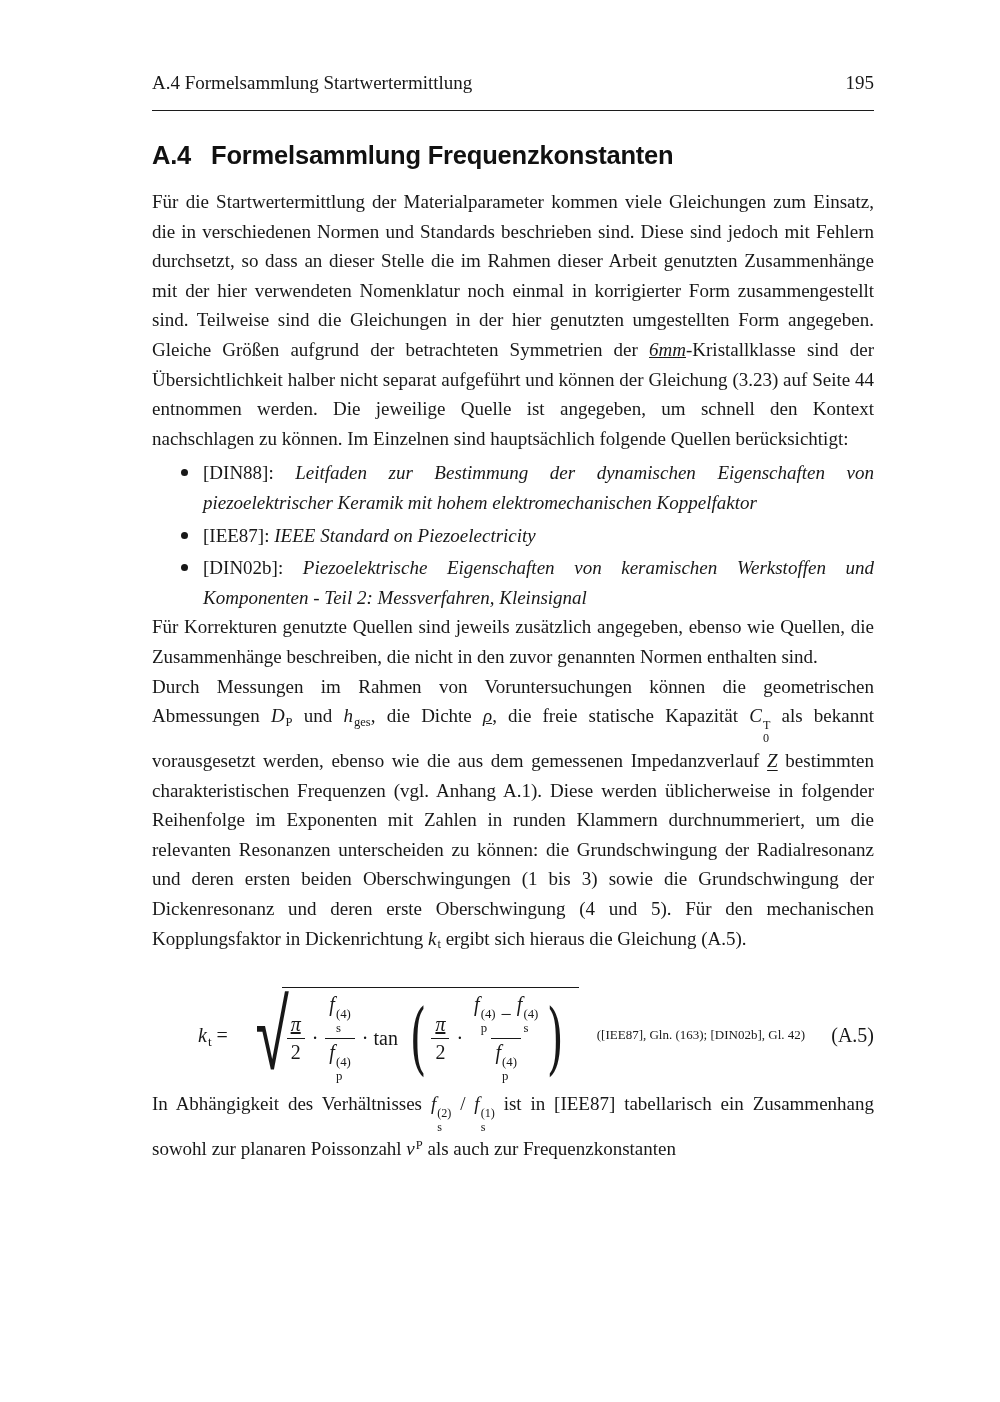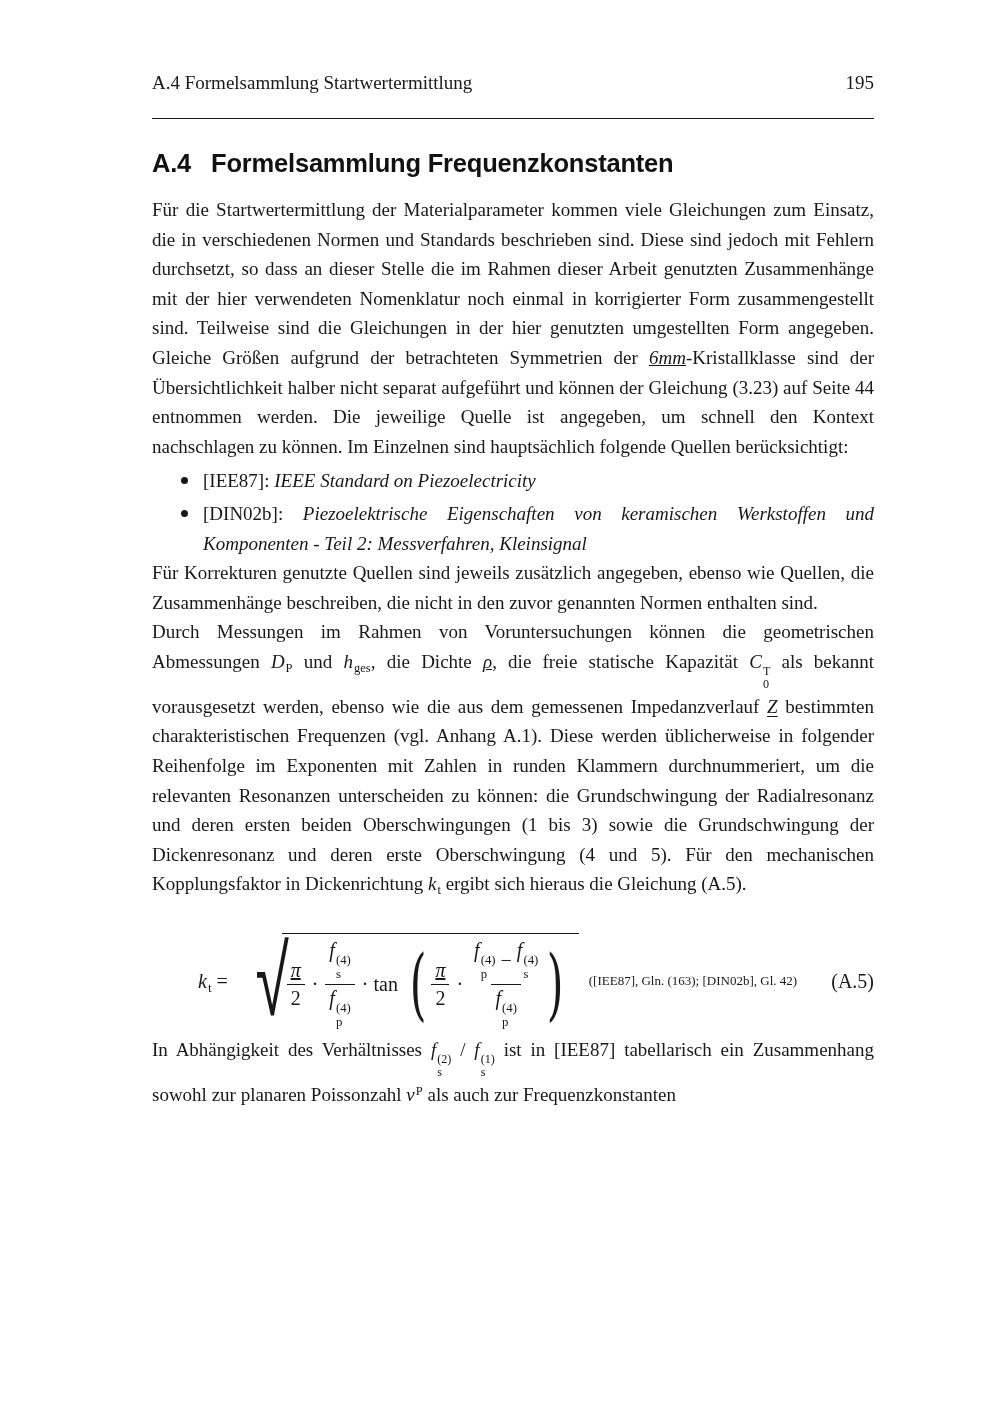--- a/index.html
+++ b/index.html
@@ -5,21 +5,21 @@
   html,body{margin:0;padding:0;background:#ffffff;}
   .page{
     width:1000px;height:1402px;background:#ffffff;position:relative;
     font-family:"Liberation Serif", serif;color:#181818;overflow:hidden;
   }
   .content{position:absolute;left:152px;top:0;width:722px;}
 
   
   .running-header{
     display:flex;justify-content:space-between;align-items:baseline;
-    margin-top:72px;font-size:19px;padding-bottom:24px;
+    margin-top:72px;font-size:19px;padding-bottom:16px;
     border-bottom:1.6px solid #1c1c1c;
   }
 
   
   .section-heading{
     margin-top:30px;font-family:"Liberation Sans", sans-serif;font-weight:bold;
     font-size:25.5px;letter-spacing:-0.2px;display:flex;gap:20px;color:#111;
   }
 
   
@@ -67,21 +67,21 @@
     font-family:"DejaVu Sans", sans-serif;font-size:98px;line-height:0.82;
     font-weight:100;margin-right:-7px;transform:scaleX(0.62);transform-origin:right center;
   }
   .sqrt-box{display:inline-flex;align-items:center;border-top:1.8px solid #181818;padding:5px 8px 0 3px;}
   .paren-group{display:inline-flex;align-items:center;}
   .paren{
     font-family:"DejaVu Serif", serif;font-size:78px;line-height:0.85;font-weight:100;
     transform:scaleX(0.55);
   }
   .paren-mid{display:inline-flex;align-items:center;margin:0 -4px;}
-  .eq-cite{font-size:13px;margin-left:10px;white-space:nowrap;color:#181818;}
+  .eq-cite{font-size:13px;margin-left:18px;white-space:nowrap;color:#181818;}
   .eq-num{font-size:20px;margin-left:auto;font-family:Liberation Serif, serif;}
 </style>
 </head>
 <body>
 
 <div class="page">
   <div class="content">
 
     <div class="running-header">
       <span>A.4 Formelsammlung Startwertermittlung</span>
@@ -89,20 +89,23 @@
     </div>
 
     <h1 class="section-heading">
       <span>A.4</span>
       <span>Formelsammlung Frequenzkonstanten</span>
     </h1>
 
     <p class="body p1"><span>Für die Startwertermittlung der Materialparameter kommen viele Gleichungen zum Einsatz, die in verschiedenen Normen und Standards beschrieben sind. Diese sind jedoch mit Fehlern durchsetzt, so dass an dieser Stelle die im Rahmen dieser Arbeit genutzten Zusammenhänge mit der hier verwendeten Nomenklatur noch einmal in korrigierter Form zusammengestellt sind. Teilweise sind die Gleichungen in der hier genutzten umgestellten Form angegeben. Gleiche Größen aufgrund der betrachteten Symmetrien der </span><span class="seg-i">6mm</span><span>-Kristallklasse sind der Übersichtlichkeit halber nicht separat aufgeführt und können der Gleichung (3.23) auf Seite 44 entnommen werden. Die jeweilige Quelle ist angegeben, um schnell den Kontext nachschlagen zu können. Im Einzelnen sind hauptsächlich folgende Quellen berücksichtigt:</span></p>
 
     <div class="bullet-list">
+      <div class="bullet-item">
+        <span class="bullet-dot"></span><span>[DIN88]: </span><span class="bullet-title">Leitfaden zur Bestimmung der dynamischen Eigenschaften von piezoelektrischer Keramik mit hohem elektromechanischen Koppelfaktor</span>
+      </div>
       <div class="bullet-item">
         <span class="bullet-dot"></span><span>[IEE87]: </span><span class="bullet-title">IEEE Standard on Piezoelectricity</span>
       </div>
       <div class="bullet-item">
         <span class="bullet-dot"></span><span>[DIN02b]: </span><span class="bullet-title">Piezoelektrische Eigenschaften von keramischen Werkstoffen und Komponenten - Teil 2: Messverfahren, Kleinsignal</span>
       </div>
     </div>
 
     <p class="body p2">Für Korrekturen genutzte Quellen sind jeweils zusätzlich angegeben, ebenso wie Quellen, die Zusammenhänge beschreiben, die nicht in den zuvor genannten Normen enthalten sind.</p>
 

